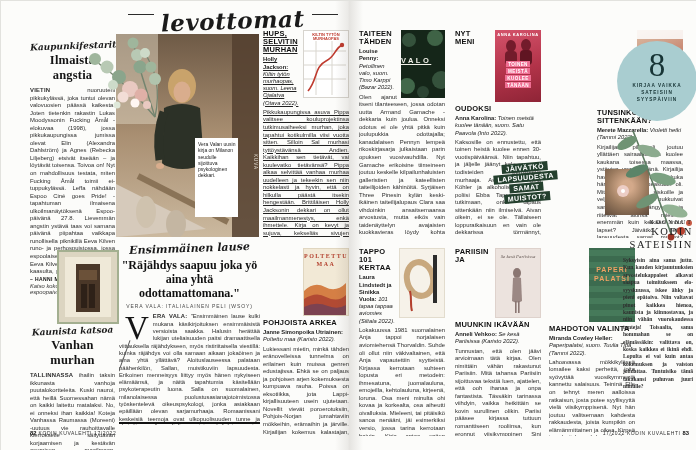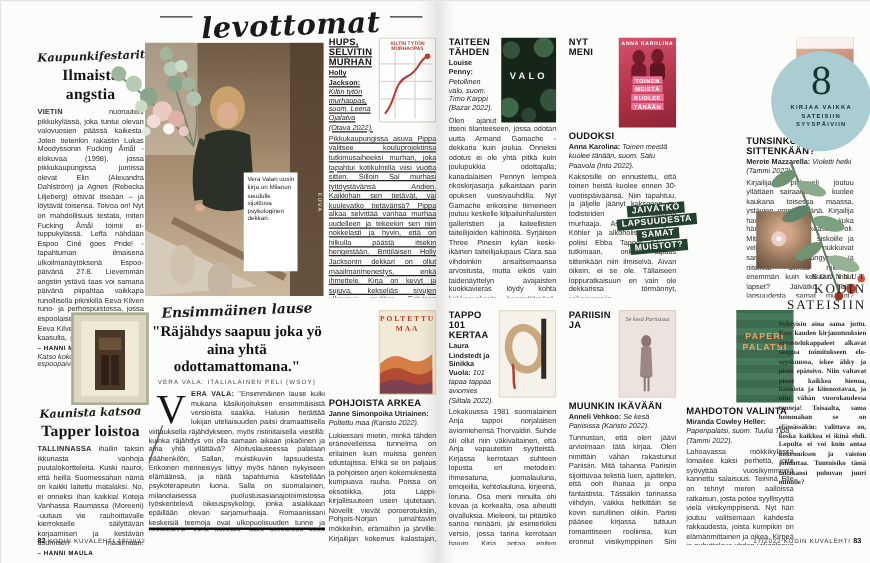--- a/index.html
+++ b/index.html
@@ -54,22 +54,22 @@
   .rbook{font-style:italic;}
   .rbody{margin:0;}
   .cover{float:right;margin:0 0 3px 4px;position:relative;overflow:hidden;}
   
   .cov-kiltin{width:44px;height:66px;background:#fff;border:1px solid #d7d4ce;}
   .cov-kiltin .ct{position:absolute;left:2px;top:2px;width:40px;font-size:4px;font-weight:700;color:#bf3a2e;line-height:1.1;text-align:center;}
   .cov-poltettu{width:44px;height:66px;background:#f2e9d6;border:1px solid #e0d6c0;}
   .cov-poltettu .ct{position:absolute;left:0;top:4px;width:100%;text-align:center;font-family:"Liberation Serif",serif;
                     font-size:6px;letter-spacing:1.5px;color:#b3402e;font-weight:700;line-height:1.3;}
   .cov-valo{width:44px;height:68px;background:#152619;}
-  .cov-valo .ct{position:absolute;left:0;top:26px;width:100%;text-align:center;color:#f2f2ea;
-                font-size:7.5px;letter-spacing:2.5px;font-weight:700;}
+  .cov-valo .ct{position:absolute;left:0;top:26px;width:100%;text-align:left;color:#f2f2ea;
+                font-size:7.5px;letter-spacing:2.5px;font-weight:700;text-decoration:underline;}
   .cov-tappo{width:44px;height:68px;background:#f6f2e9;border:1px solid #e2dccd;}
   .cov-karolina{width:46px;height:72px;background:linear-gradient(165deg,#d4536b 0%,#b23349 55%,#8e2436 100%);}
   .cov-karolina .ca{position:absolute;top:2px;left:0;width:100%;text-align:center;color:#fff;font-size:4px;letter-spacing:.6px;font-weight:700;}
   .cov-karolina .strip{display:table;margin:1px auto 0;background:#ef6f93;color:#fff;font-weight:700;
                        font-size:4.6px;letter-spacing:.4px;padding:.5px 2px;}
   .cov-karolina .strips{position:absolute;left:0;top:30px;width:100%;}
   .cov-sekesa{width:44px;height:68px;background:#ece3de;border:1px solid #ded2cc;}
   .cov-sekesa .ct{position:absolute;left:0;top:5px;width:100%;text-align:center;font-style:italic;
                   font-family:"Liberation Serif",serif;font-size:4.8px;color:#5c4f4b;}
   .cov-violetti{width:46px;height:76px;background:linear-gradient(160deg,#dcc0a8 0%,#c98a74 38%,#98413a 72%,#6a2a25 100%);}
@@ -150,21 +150,21 @@
       <rect x="6" y="5" width="46" height="60" fill="#efe9d8"></rect>
       <rect x="17" y="12" width="24" height="48" fill="#4a3728"></rect>
       <path d="M20 18 h18 v10 h-18 z" fill="#6b5139"></path>
       <rect x="22" y="32" width="6" height="24" fill="#2e2118"></rect>
       <rect x="30" y="32" width="6" height="24" fill="#2e2118"></rect>
     </svg>
   </div>
 
   <div class="c1" style="top:325px;">
     <span class="script cat">Kaunista katsoa</span>
-    <h2 class="serifh">Tapper loistoa</h2>
+    <h2 class="serifh">Vanhan murhan</h2>
     <p class="tiny"><span class="lead">TALLINNASSA</span>
       <span>ihailin taksin ikkunasta vanhoja puutalokortteleita. Kuski nauroi, että heillä Suomessahan nämä on kaikki laitettu matalaksi. No, ei onneksi ihan kaikkia! Koteja Vanhassa Raumassa (Moreeni) -uutuus vie rauhoittavalle kierrokselle säilyttävän korjaamisen ja kestävän asumisen maailmaan.</span>
       <span class="rbyline">– HANNI MAULA</span></p>
   </div>
 
   <div class="photo">
     <svg width="143" height="203" viewBox="0 0 143 203">
       <defs>
         <linearGradient id="bgph" x1="0" y1="0" x2="0" y2="1">
           <stop offset="0" stop-color="#6e5a46"></stop>

